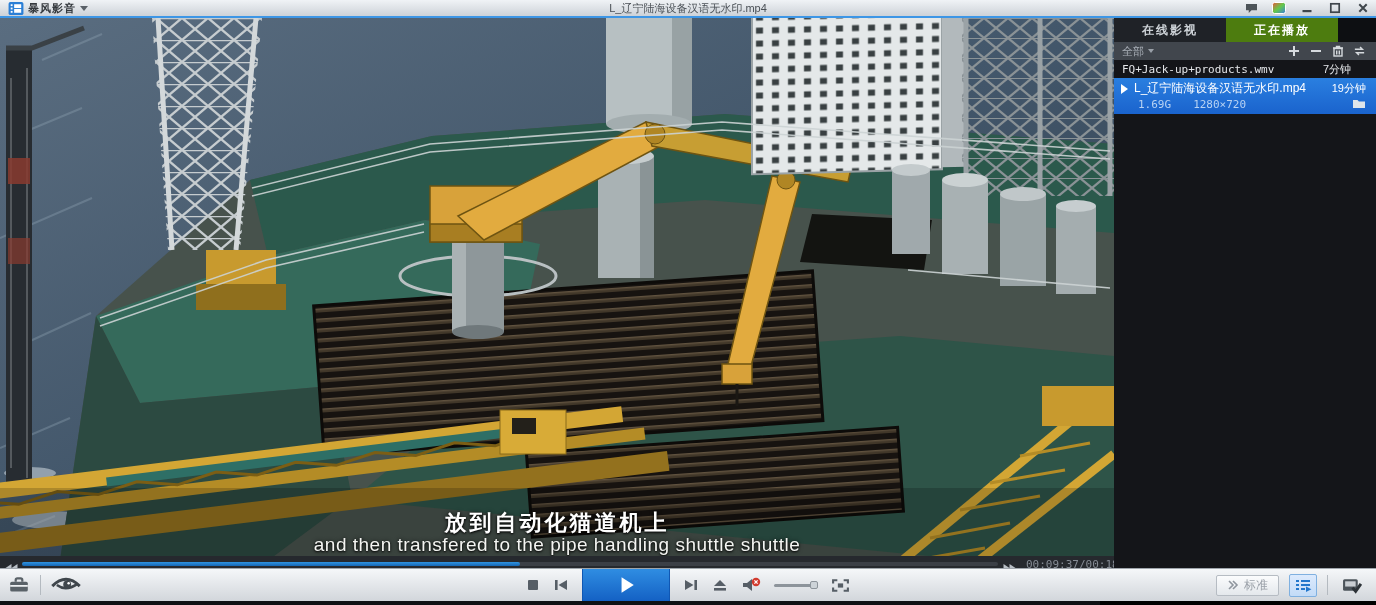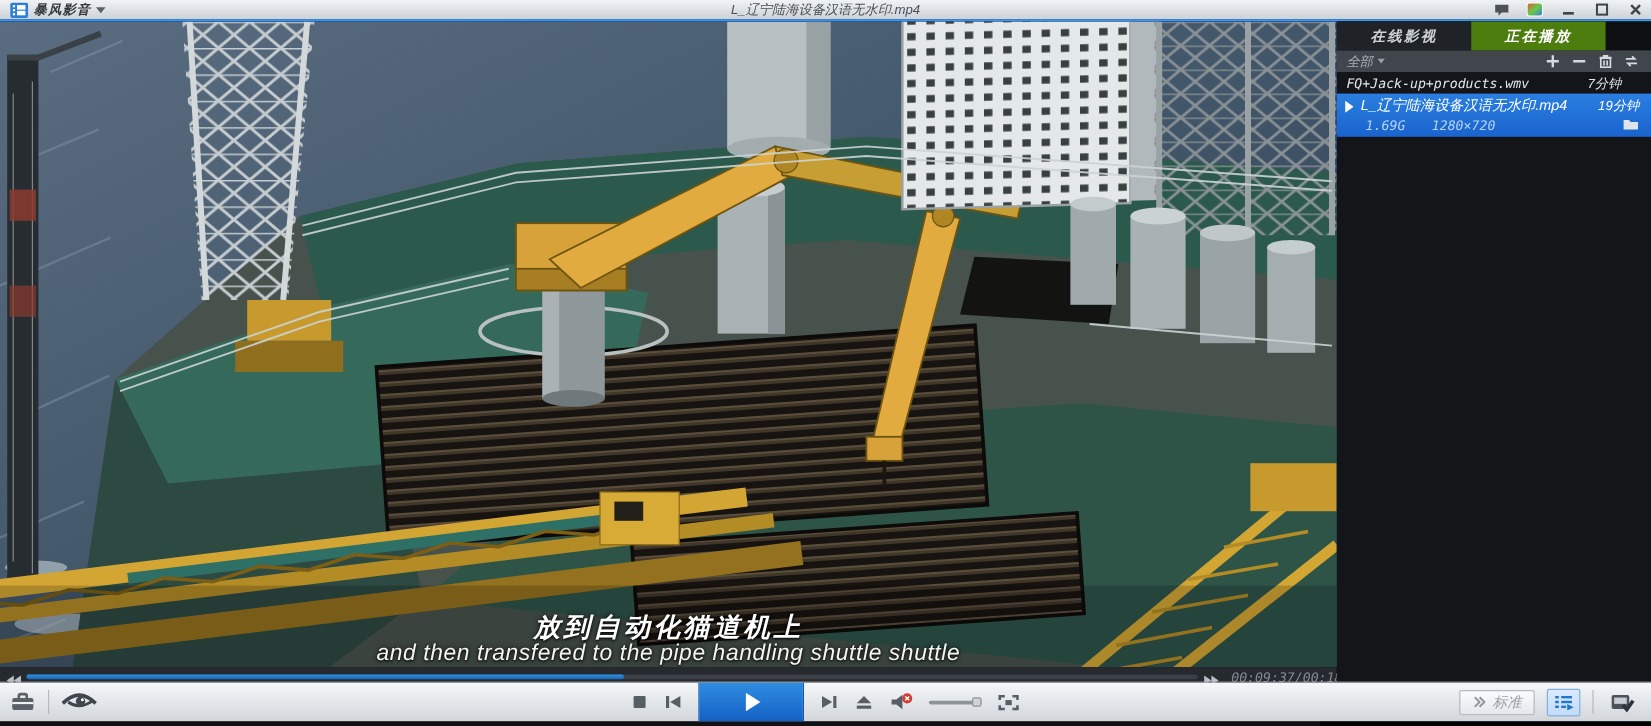--- a/index.html
+++ b/index.html
@@ -1,34 +1,34 @@
 <!DOCTYPE html>
 <html><head>
 <meta charset="utf-8">
 <style>
   * { margin:0; padding:0; box-sizing:border-box; }
   html,body { width:1376px; height:605px; background:#000; }
   body { font-family:"Liberation Sans", sans-serif; overflow:hidden; }
-  .window { position:relative; width:1100px; height:605px; background:#101114;font-style:italic; }
+  .window { position:relative; width:1100px; height:605px; background:#101114; }
 
   
   .titlebar { position:absolute; top:0; left:0; width:1376px; height:18px;
     background:linear-gradient(#f0f3f6,#cdd2d8); border-bottom:2px solid #3d96e6;
     display:flex; align-items:center; }
   .app-menu { display:flex; align-items:center; gap:4px; padding:0 8px; height:16px; cursor:pointer; }
   .app-name { font-size:11px; font-weight:bold; color:#34393e; letter-spacing:1px; }
   .caret { width:0; height:0; border-left:4px solid transparent; border-right:4px solid transparent;
     border-top:5px solid #5a6168; display:inline-block; }
   .win-title { position:absolute; left:0; right:0; text-align:center; font-size:11px; color:#4a5056; pointer-events:none; }
   .win-controls { position:absolute; right:4px; top:0; height:16px; display:flex; align-items:center; gap:10px; }
   .win-btn { width:18px; height:14px; display:flex; align-items:center; justify-content:center; cursor:pointer; }
 
   
   .video-col { position:absolute; top:18px; left:0; width:1114px; height:554px; }
-  .video-frame { position:absolute; top:0; left:0; width:1114px; height:538px; background:#1d4ed8; overflow:hidden; }
+  .video-frame { position:absolute; top:0; left:0; width:1114px; height:538px; background:#a21caf; overflow:hidden; }
   .video-frame svg.scene { width:1114px; height:538px; display:block; }
   .subtitles { position:absolute; left:0; right:0; bottom:1px; text-align:center; pointer-events:none; }
   .sub-zh { font-size:22px; font-weight:bold; color:#ffffff; letter-spacing:3px;
     text-shadow:0 1px 2px rgba(0,0,0,.95), 0 0 4px rgba(0,0,0,.7); line-height:22px; }
   .sub-en { font-size:19px; color:#f4f5f2; letter-spacing:.5px;
     text-shadow:0 1px 2px rgba(0,0,0,.95), 0 0 4px rgba(0,0,0,.7); line-height:21px; }
 
   
   .progress-row { position:absolute; top:538px; left:0; width:1114px; height:16px; background:#26292e; }
   .pr-btn { position:absolute; top:3px; width:16px; height:10px; cursor:pointer; }

